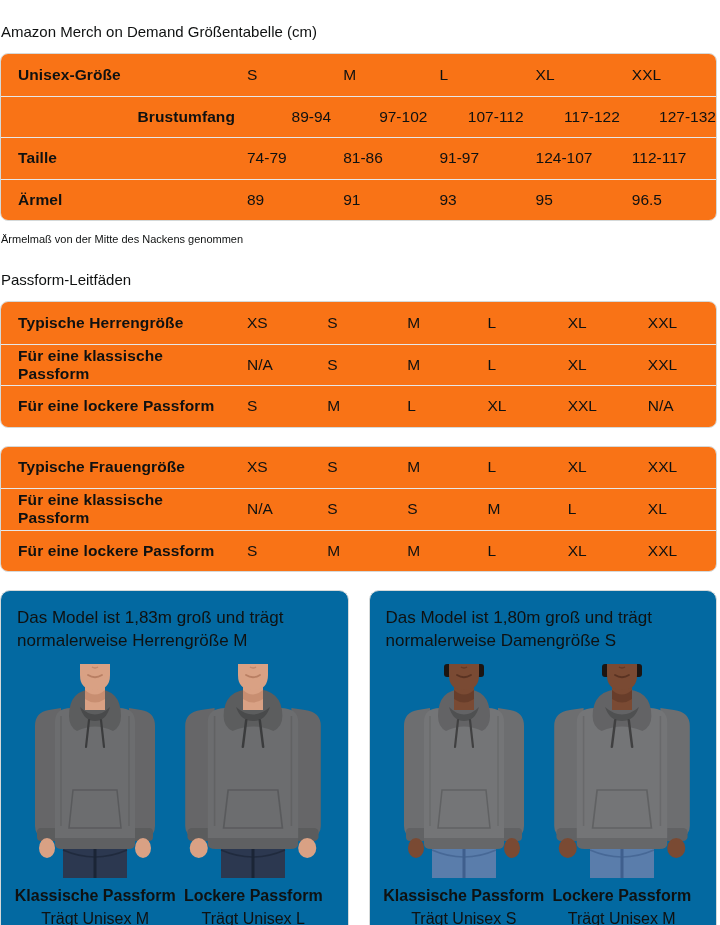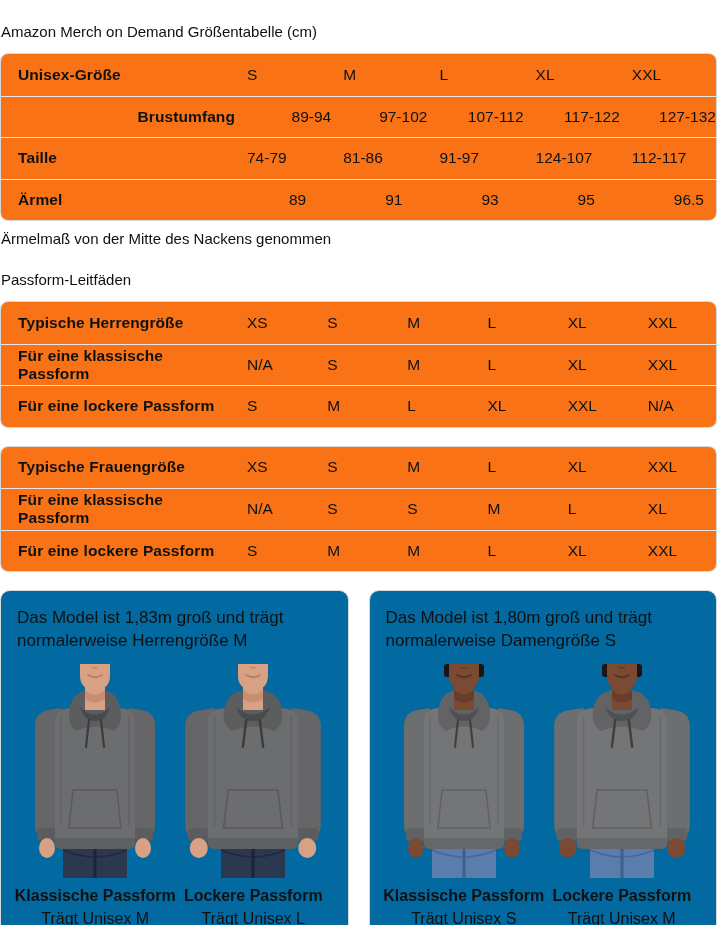--- a/index.html
+++ b/index.html
@@ -15,21 +15,21 @@
 
   .table-card {
     margin-top:12px; border:1px solid #d5d9d9; border-radius:8px;
     overflow:hidden; background:#fff;
   }
   .t-row { display:grid; align-items:center; height:41.5px; background:#f97316; }
   .t-row + .t-row { border-top:1px solid #e7e7e7; }
   .t-label { font-weight:700; font-size:15.5px; padding-left:17px; letter-spacing:0.1px; }
   .t-val { font-size:15.5px; padding-left:12px; }
 
-  .note { font-size:15px; line-height:16px; margin:10px 0 0 1px; }
+  .note { font-size:11px; line-height:16px; margin:10px 0 0 1px; }
   .subtitle { font-size:15px; line-height:18px; margin:24px 0 0 1px; }
   .gap18 { margin-top:18px; }
 
   .cards { display:flex; gap:20px; margin:18px 0 0 0; }
   .card {
     flex:1; height:350px; border:1px solid #d5d9d9; border-radius:10px;
     padding:15px 16px 12px 16px; background:#0369a1;
   }
   .card-title { font-size:17px; line-height:23px; font-weight:400; }
   .figs { display:flex; justify-content:center; gap:6px; margin-top:12px; }
@@ -63,21 +63,21 @@
         <div class="t-val">127-132</div>
       </div>
       <div class="t-row" style="grid-template-columns: 234px repeat(5, 1fr);">
         <div class="t-label">Taille</div>
         <div class="t-val">74-79</div>
         <div class="t-val">81-86</div>
         <div class="t-val">91-97</div>
         <div class="t-val">124-107</div>
         <div class="t-val">112-117</div>
       </div>
-      <div class="t-row" style="grid-template-columns: 234px repeat(5, 1fr); gap: 42px;">
+      <div class="t-row" style="grid-template-columns: 234px repeat(5, 1fr);">
         <div class="t-label">Ärmel</div>
         <div class="t-val">89</div>
         <div class="t-val">91</div>
         <div class="t-val">93</div>
         <div class="t-val">95</div>
         <div class="t-val">96.5</div>
       </div>
     </div>
 
   <div class="note">Ärmelmaß von der Mitte des Nackens genommen</div>

